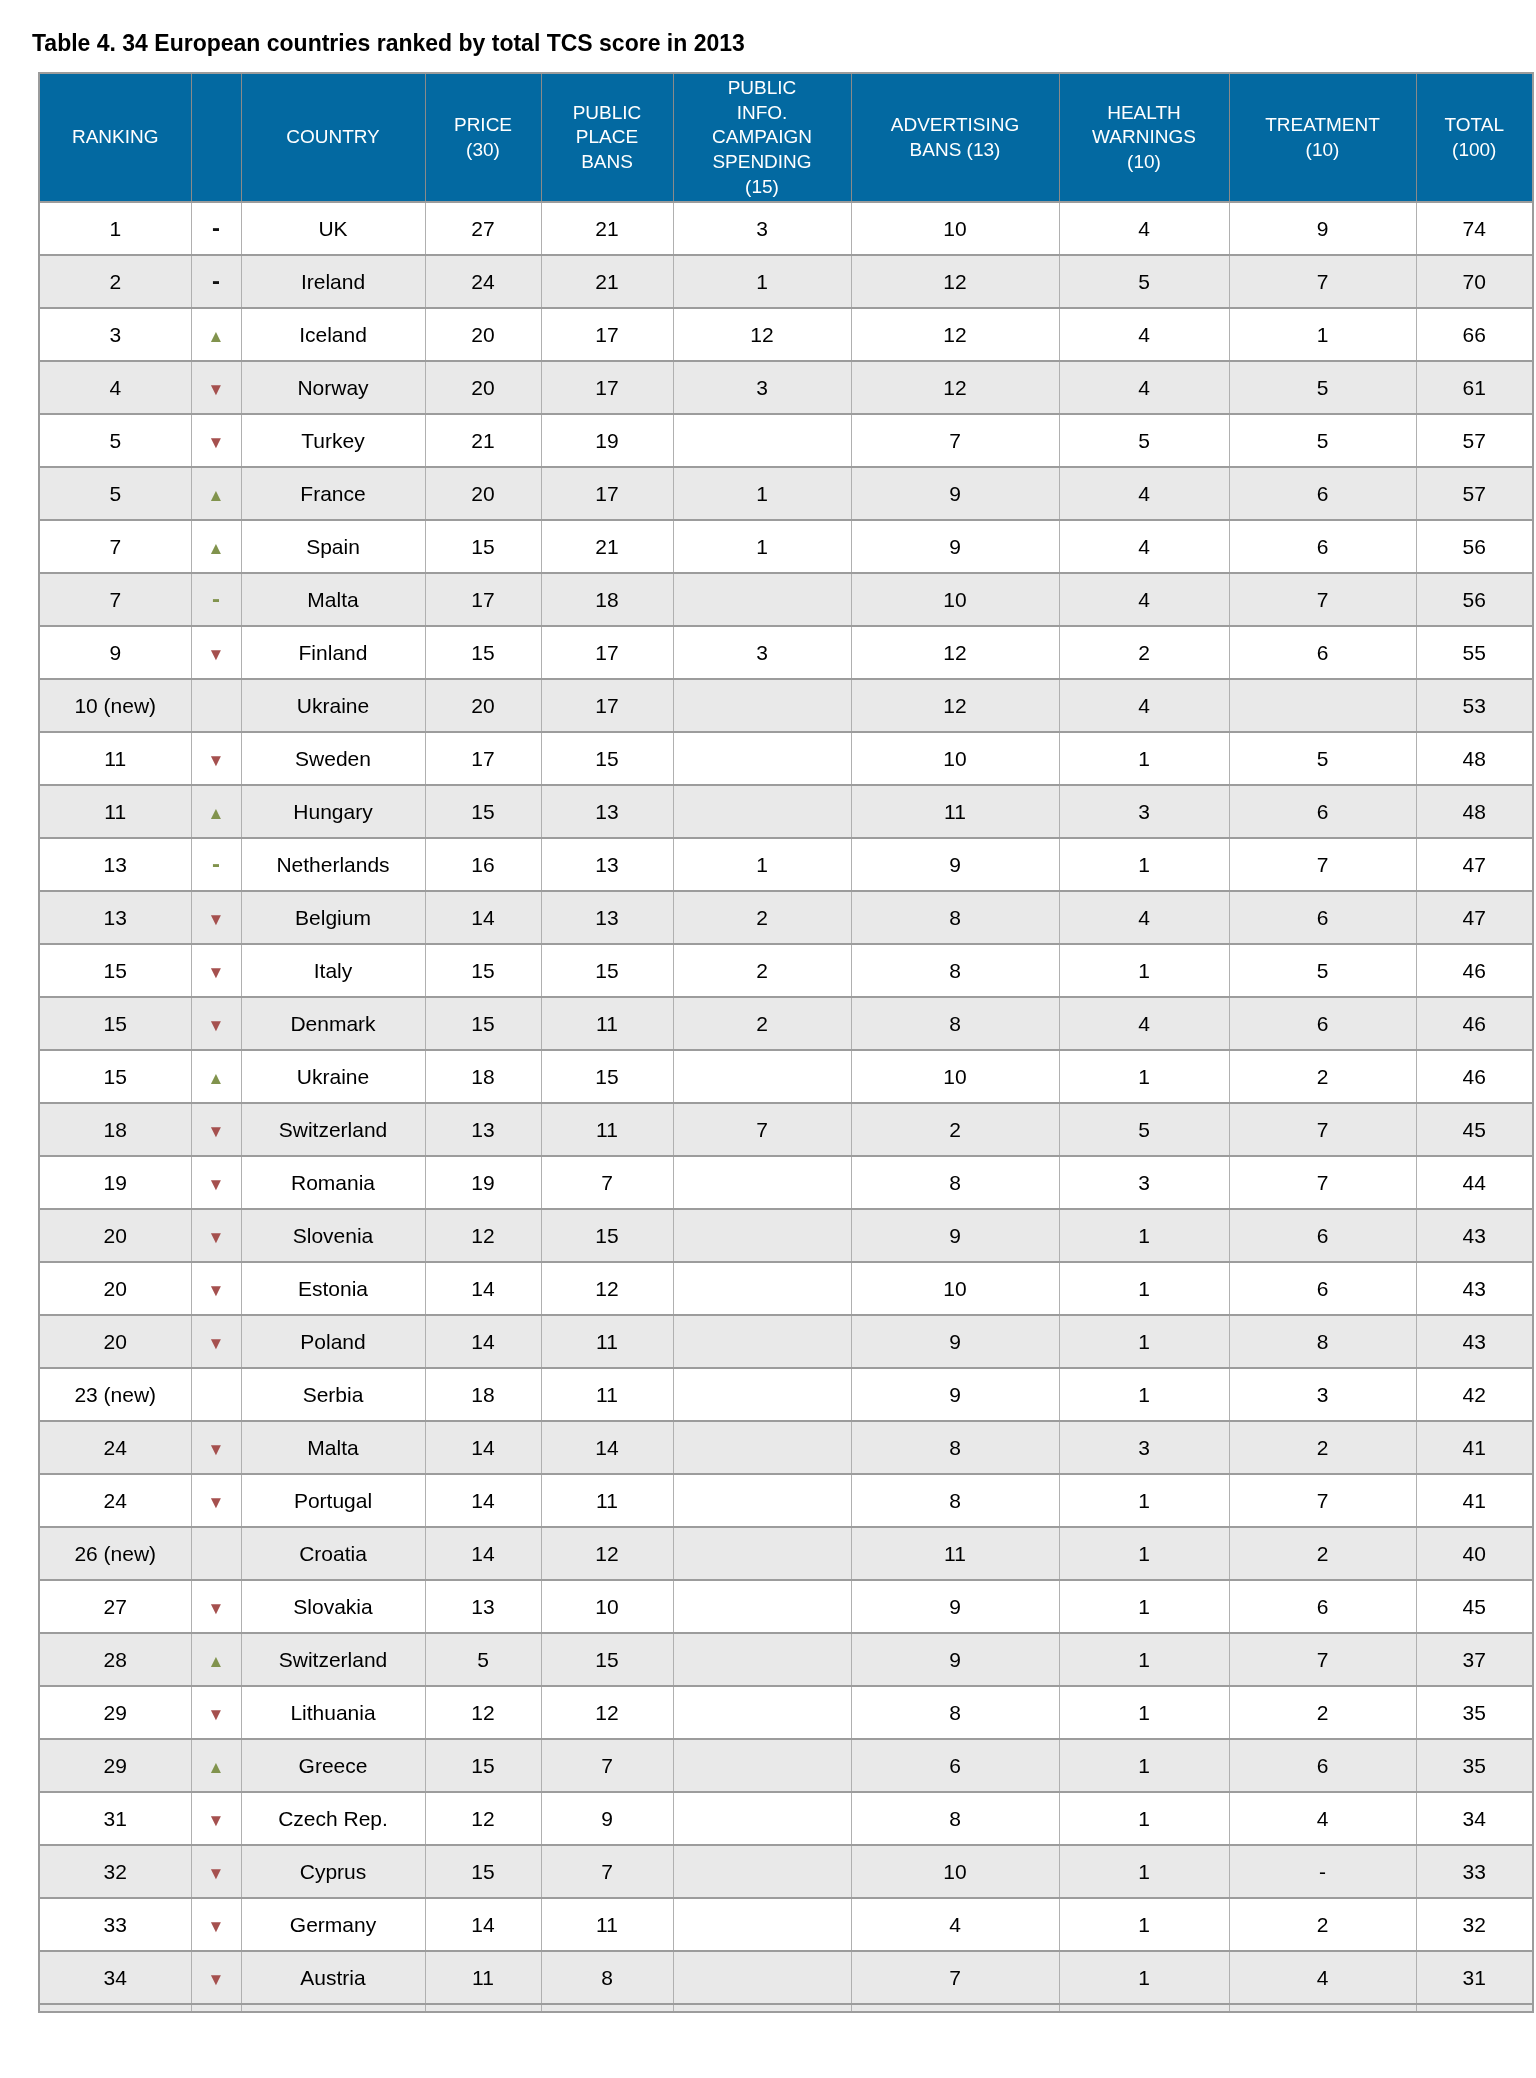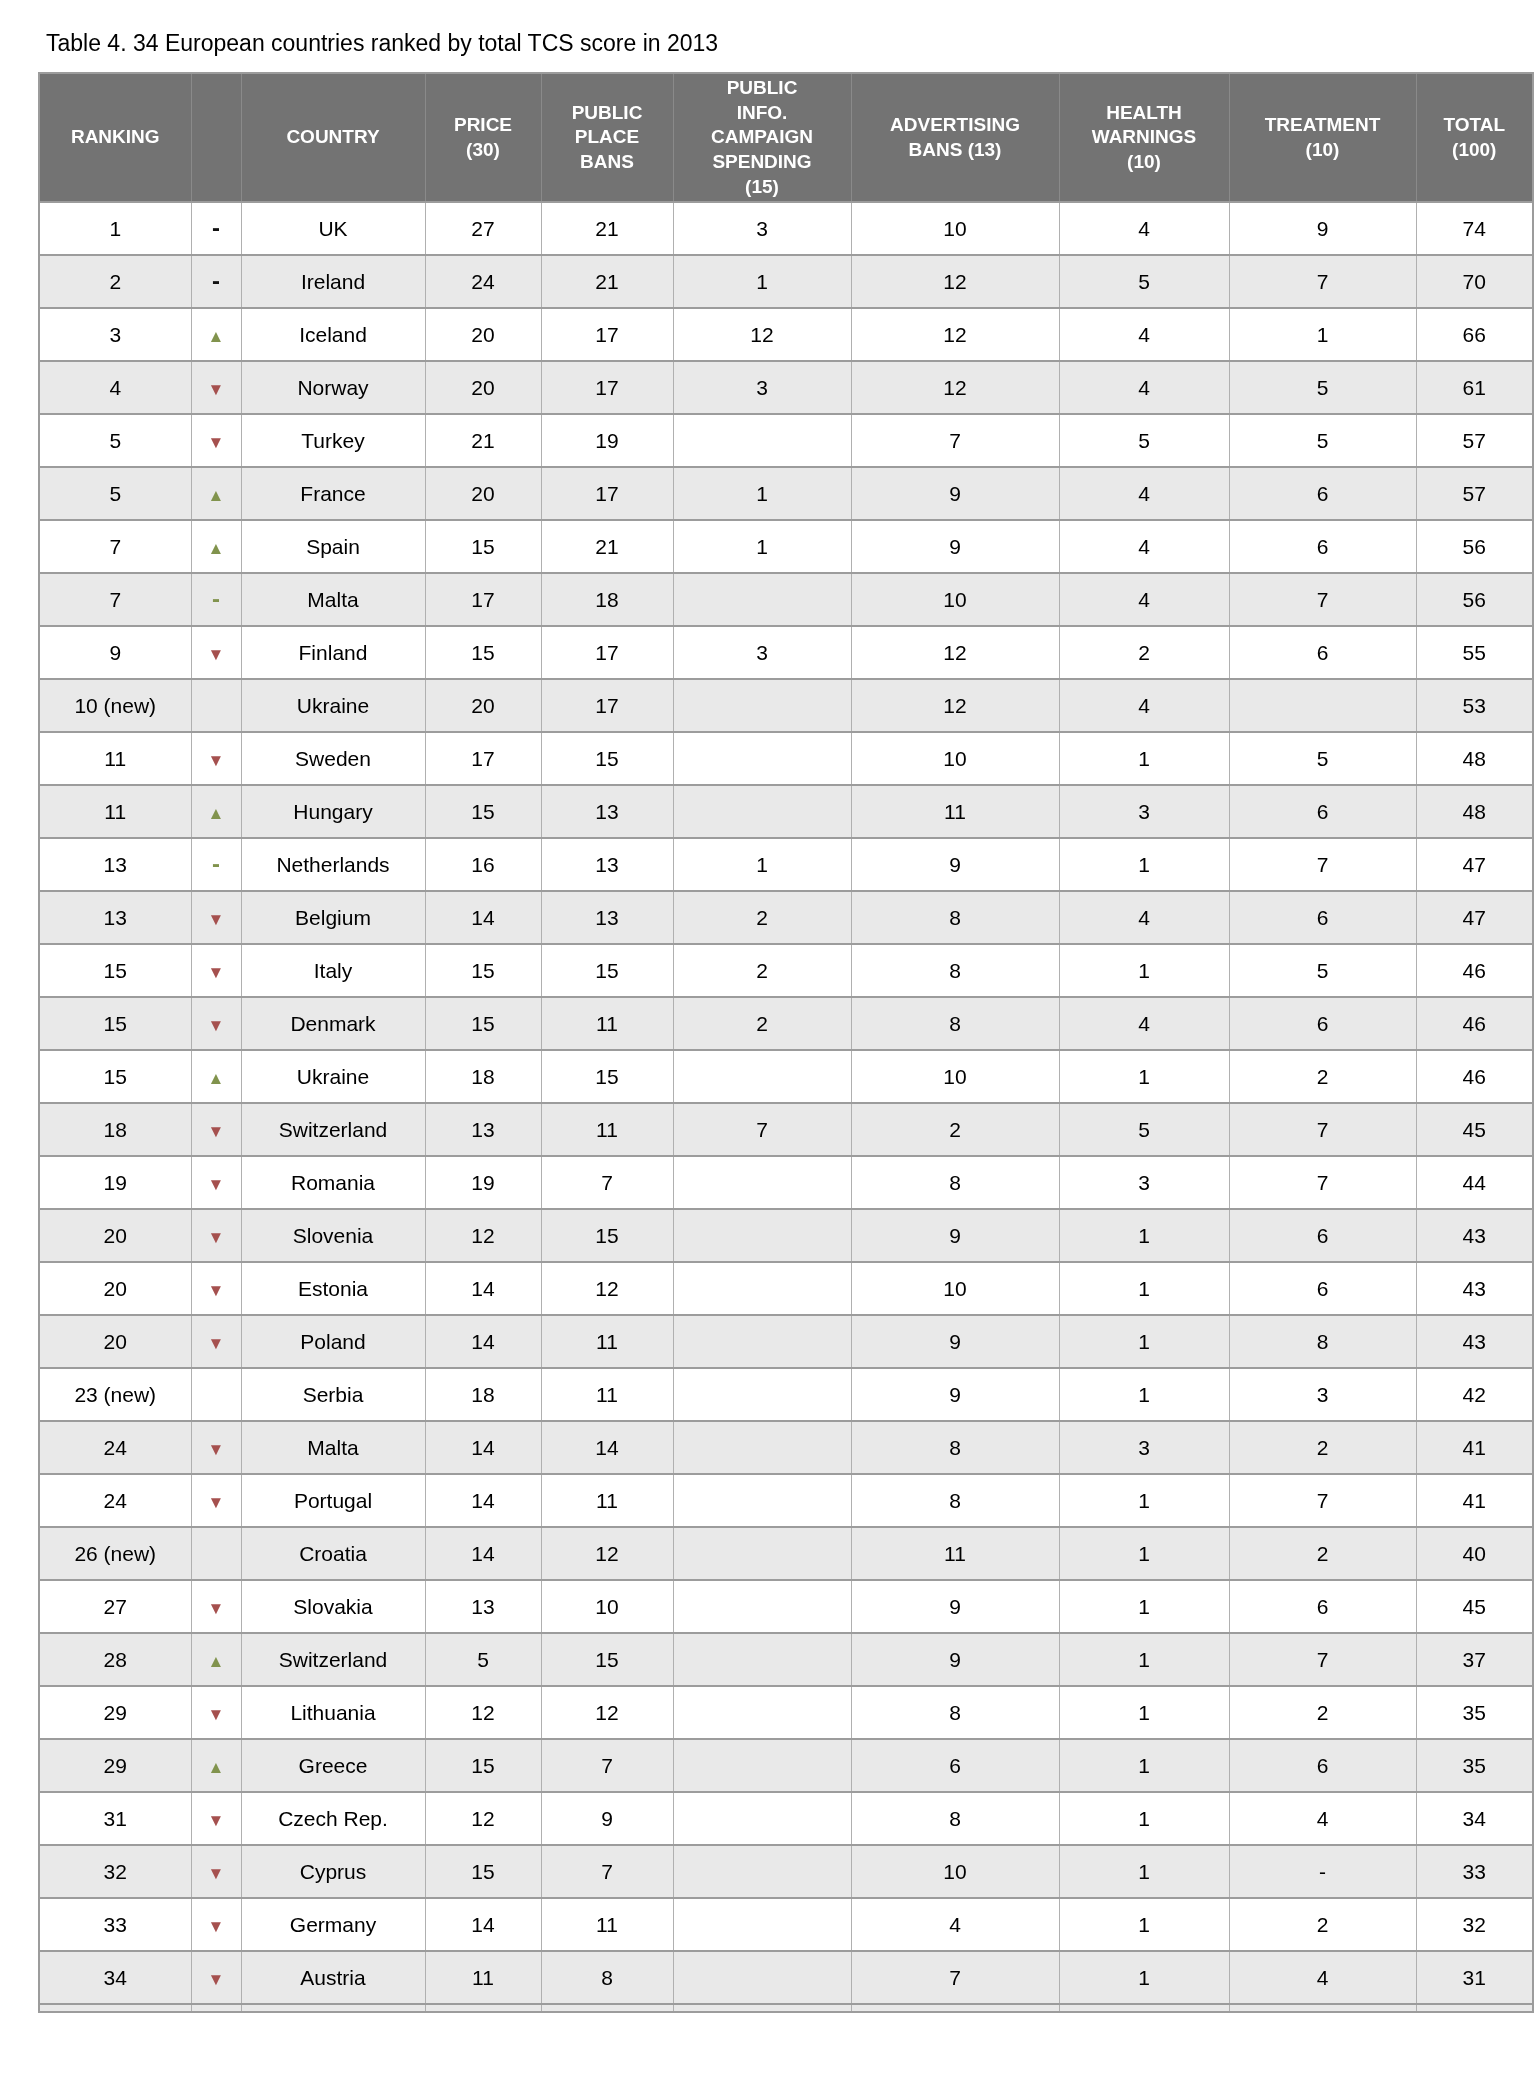--- a/index.html
+++ b/index.html
@@ -3,39 +3,39 @@
 <meta charset="utf-8">
 <style>
   html,body{margin:0;padding:0;background:#ffffff;}
   body{
     width:1536px;height:2078px;
     font-family:"Liberation Sans","DejaVu Sans",sans-serif;
     color:#000;
     position:relative;
   }
   .page-title{
-    position:absolute;left:46px;top:30px;
-    font-size:23px;font-weight:normal;color:#000;
+    position:absolute;left:32px;top:30px;
+    font-size:23px;font-weight:bold;color:#000;
     letter-spacing:0;
   }
   table.tcs{
     position:absolute;left:38px;top:72px;
     width:1494px;
     border-collapse:collapse;
     table-layout:fixed;
   }
   table.tcs th, table.tcs td{
     border:1px solid #aaaaaa;
     text-align:center;vertical-align:middle;
     overflow:hidden;
   }
   table.tcs th{
-    background:#737373;
+    background:#0369a1;
     color:#ffffff;
-    font-size:19px;font-weight:bold;
+    font-size:19px;font-weight:normal;
     line-height:1.3;
     white-space:pre-line;
     height:121px;
     padding:2px 4px;
     border:1px solid #8a8a8a;
   }
   table.tcs td{
     font-size:21px;
     height:51px;
     padding:0 4px;

